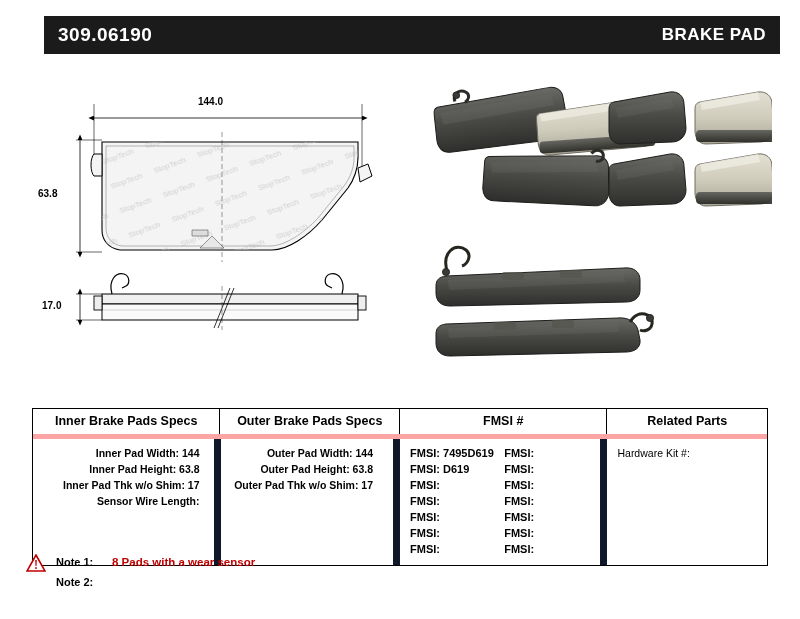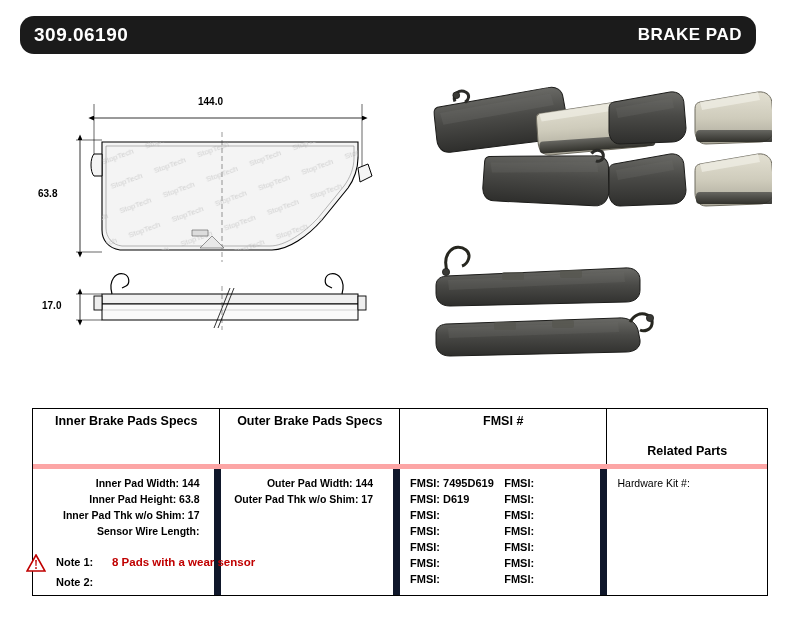--- a/index.html
+++ b/index.html
@@ -12,31 +12,30 @@
     height: 619px;
     font-family: "Liberation Sans", sans-serif;
     color: #000;
     position: relative;
     overflow: hidden;
   }
 
   
   .header {
     position: absolute;
-    left: 20px;
+    left: 44px;
     top: 16px;
     width: 736px;
     height: 38px;
     background: #1b1b1b;
     display: flex;
     align-items: center;
     justify-content: space-between;
     padding: 12px 14px;
     box-sizing: border-box;
-    border-radius: 14px;
   }
   .header .part-number {
     color: #ffffff;
     font-size: 19px;
     font-weight: bold;
     letter-spacing: 0.5px;
   }
   .header .doc-type {
     color: #ffffff;
     font-size: 17px;
@@ -92,21 +91,21 @@
     border-bottom: 5px solid #fca5a5;
   }
   .specs-head .col {
     font-size: 12.5px;
     font-weight: bold;
     text-align: center;
     padding: 5px 2px 6px 2px;
     box-sizing: border-box;
     border-right: 1px solid #000;
   }
-  .specs-head .col:last-child { border-right: none; margin-top: 30px; }
+  .specs-head .col:last-child { border-right: none; }
 
   .specs-body {
     display: flex;
     min-height: 120px;
   }
   .specs-body .col {
     box-sizing: border-box;
     border-right: 7px solid #0f172a;
     padding: 6px 6px 8px 6px;
   }
@@ -360,20 +359,21 @@
 
     <div class="col c1">
       <div class="spec-line">Inner Pad Width: 144</div>
       <div class="spec-line">Inner Pad Height: 63.8</div>
       <div class="spec-line">Inner Pad Thk w/o Shim: 17</div>
       <div class="spec-line">Sensor Wire Length:</div>
     </div>
 
     <div class="col c2">
       <div class="spec-line right-pad">Outer Pad Width: 144</div>
+      <div class="spec-line right-pad">Outer Pad Height: 63.8</div>
       <div class="spec-line right-pad">Outer Pad Thk w/o Shim: 17</div>
     </div>
 
     <div class="col c3">
       <div class="fmsi-row">
         <div class="fmsi-cell">FMSI:  7495D619</div>
         <div class="fmsi-cell">FMSI:</div>
       </div>
       <div class="fmsi-row">
         <div class="fmsi-cell">FMSI:  D619</div>

